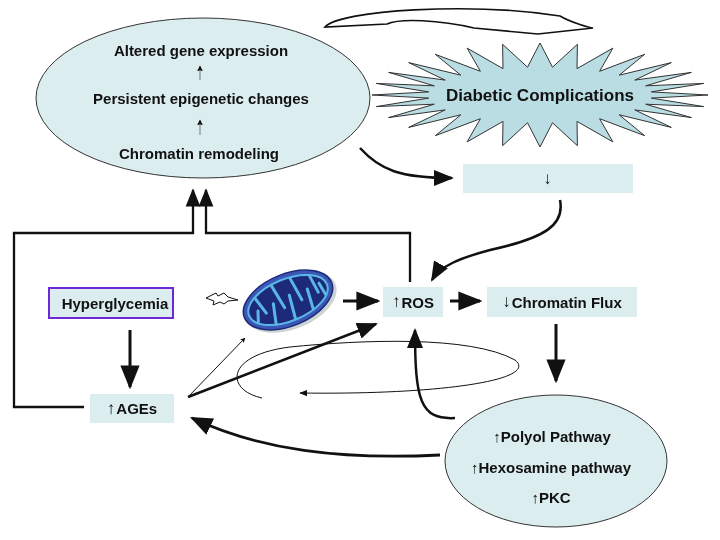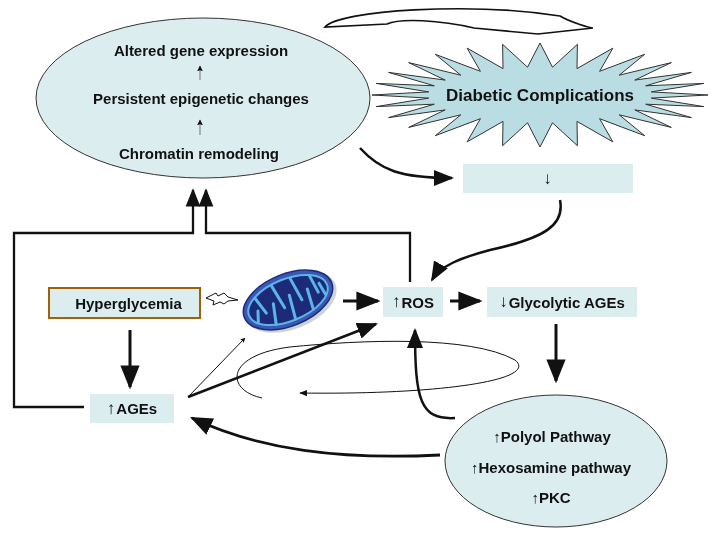--- a/index.html
+++ b/index.html
@@ -83,30 +83,30 @@
   <ellipse cx="556" cy="461" rx="111" ry="66" fill="#dcedf0" stroke="#333" stroke-width="1"></ellipse>
   <text class="lbl" x="552" y="442" font-size="15" text-anchor="middle"><tspan font-weight="normal">↑</tspan><tspan>Polyol Pathway</tspan></text>
   <text class="lbl" x="551" y="473" font-size="15" text-anchor="middle"><tspan font-weight="normal">↑</tspan><tspan>Hexosamine pathway</tspan></text>
   <text class="lbl" x="551" y="503" font-size="15" text-anchor="middle"><tspan font-weight="normal">↑</tspan><tspan>PKC</tspan></text>
 </svg>
 
 <div class="box" style="left:463px;top:164px;width:170px;height:29px;">
   <span class="ar">↓</span>
 </div>
 
-<div class="box" style="left:48px;top:287px;width:153px;height:32px;border:2px solid #a16207;padding-left:8px;">
+<div class="box" style="left:48px;top:287px;width:126px;height:32px;border:2px solid #6d28d9;padding-left:8px;">
   <span>Hyperglycemia</span>
 </div>
 
 <div class="box" style="left:383px;top:287px;width:60px;height:30px;">
   <span class="ar">↑</span>
   <span>ROS</span>
 </div>
 
 <div class="box" style="left:487px;top:287px;width:150px;height:30px;">
   <span class="ar">↓</span>
-  <span>Glycolytic AGEs</span>
+  <span>Chromatin Flux</span>
 </div>
 
 <div class="box" style="left:90px;top:394px;width:84px;height:29px;">
   <span class="ar">↑</span>
   <span>AGEs</span>
 </div>
 
 </body></html>

